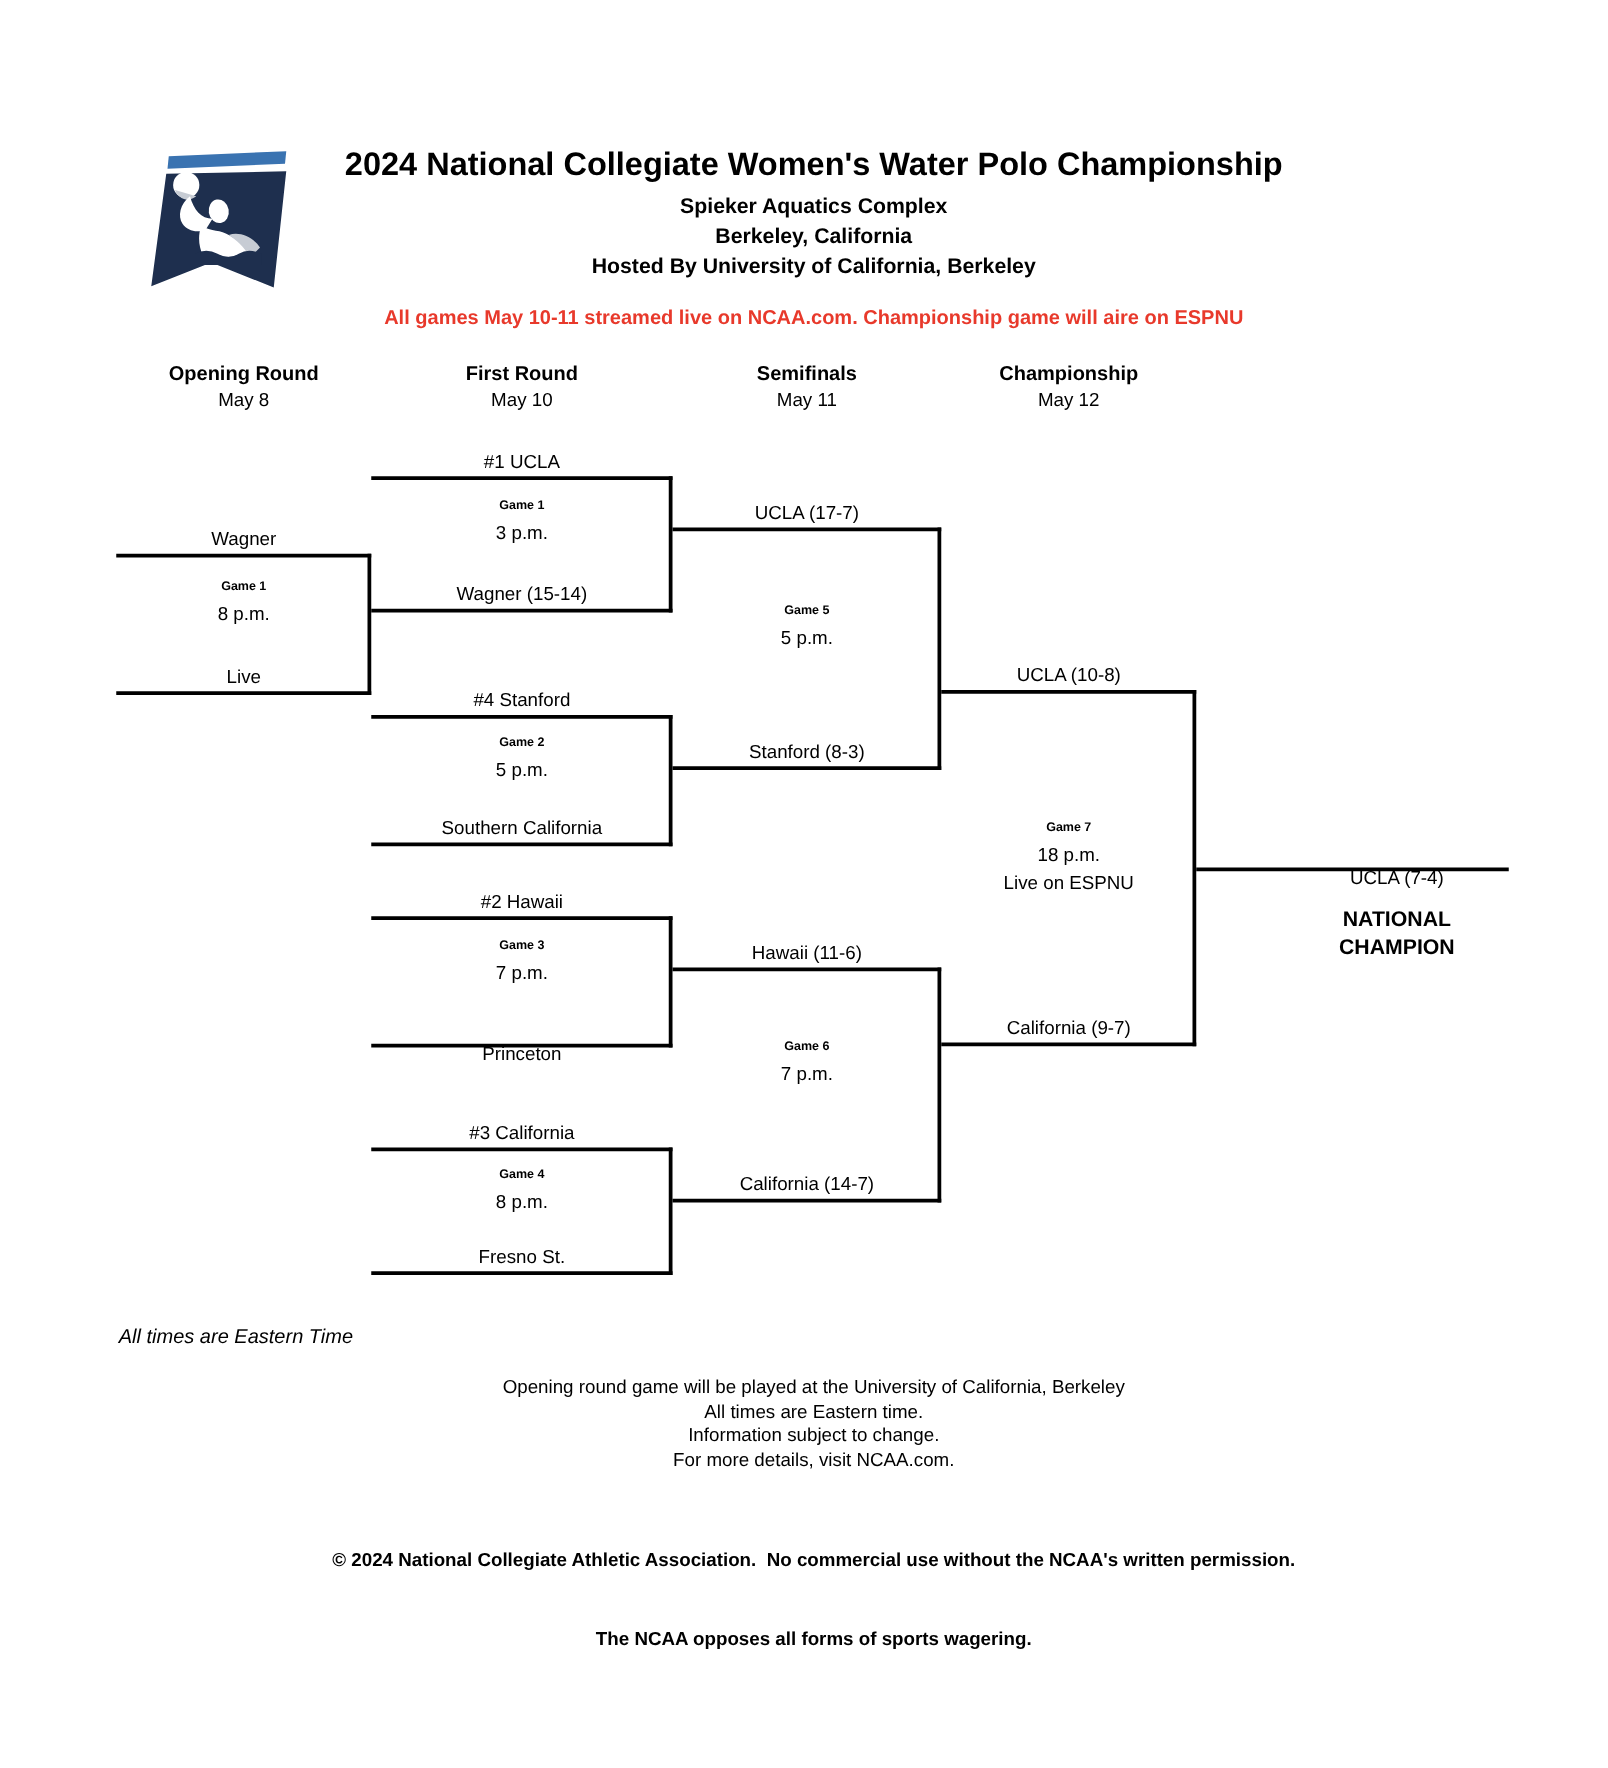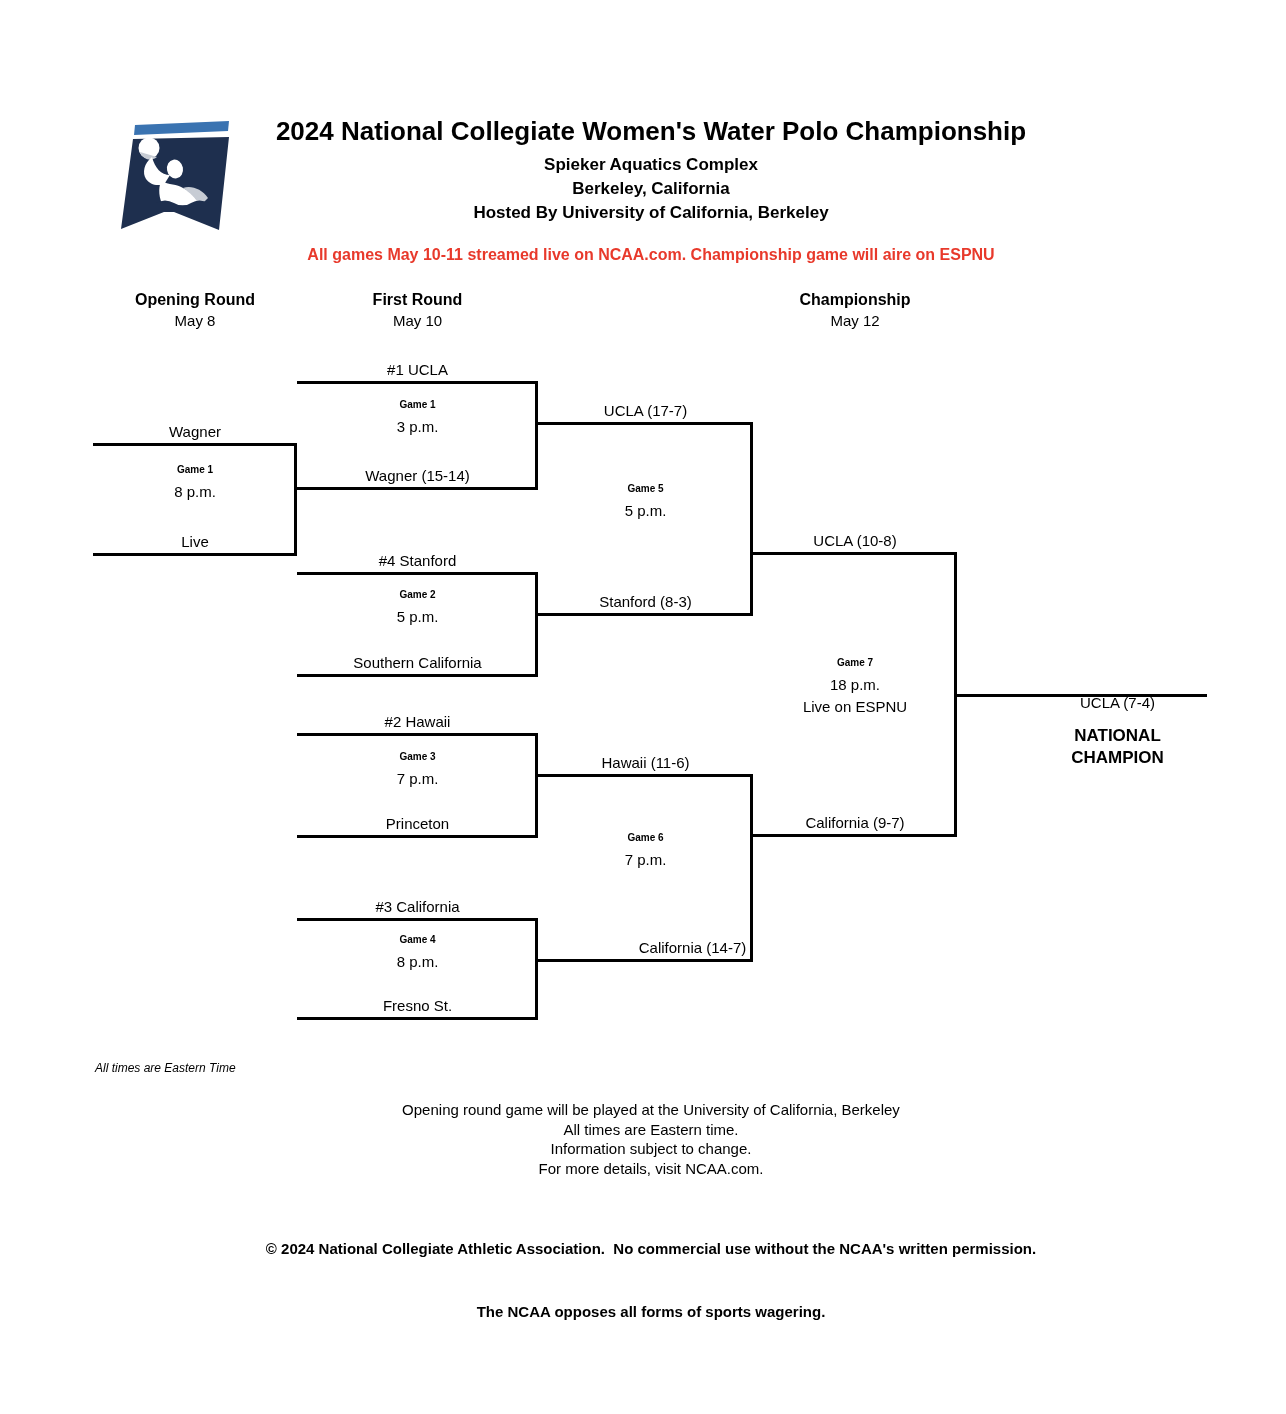--- a/index.html
+++ b/index.html
@@ -22,21 +22,21 @@
   .game{position:absolute;text-align:center;font-size:15px;line-height:22px;}
   .game .gtitle{font-weight:bold;font-size:10px;}
   .champlbl{position:absolute;text-align:center;font-size:17px;font-weight:bold;line-height:22px;}
   
   .col-open{left:93px;width:204px;}
   .col-fr{left:297px;width:241px;}
   .col-sf{left:538px;width:215px;}
   .col-ch{left:753px;width:204px;}
   .col-win{left:991px;width:253px;margin-top:20px;}
   
-  .eastern{position:absolute;left:95px;top:1061px;font-size:12px;font-style:italic;}
+  .eastern{position:absolute;left:95px;top:1061px;font-size:16px;font-style:italic;}
   .footlines{position:absolute;left:8px;top:1100px;width:1286px;text-align:center;
              font-size:15px;line-height:19.5px;}
   .copy{position:absolute;left:8px;top:1196px;width:1286px;text-align:center;
         font-size:15px;font-weight:bold;line-height:21px;white-space:pre-wrap;}
   .logo{position:absolute;left:111px;top:112px;}
 </style>
 </head>
 <body>
 
 <div class="page">
@@ -67,20 +67,24 @@
   <div class="sub" style="top:201px;">Hosted By University of California, Berkeley</div>
   <div class="rednote" style="color:#e8392b;">All games May 10-11 streamed live on NCAA.com. Championship game will aire on ESPNU</div>
 
   <div class="roundhead col-open">
     <div class="rname">Opening Round</div>
     <div class="rdate">May 8</div>
   </div>
   <div class="roundhead col-fr">
     <div class="rname">First Round</div>
     <div class="rdate">May 10</div>
+  </div>
+  <div class="roundhead col-sf">
+    <div class="rname">Semifinals</div>
+    <div class="rdate">May 11</div>
   </div>
   <div class="roundhead col-ch">
     <div class="rname">Championship</div>
     <div class="rdate">May 12</div>
   </div>
 
   <div class="hline" style="left:93px;top:443px;width:204px;"></div>
   <div class="hline" style="left:93px;top:553px;width:204px;"></div>
   <div class="vline" style="left:294px;top:443px;height:113px;"></div>
 
@@ -115,28 +119,28 @@
   <div class="hline" style="left:957px;top:694px;width:250px;"></div>
 
   <div class="team col-open" style="top:422px;">Wagner</div>
   <div class="team col-open" style="top:532px;">Live</div>
 
   <div class="team col-fr" style="top:360px;">#1 UCLA</div>
   <div class="team col-fr" style="top:466px;">Wagner (15-14)</div>
   <div class="team col-fr" style="top:551px;">#4 Stanford</div>
   <div class="team col-fr" style="top:653px;">Southern California</div>
   <div class="team col-fr" style="top:712px;">#2 Hawaii</div>
-  <div class="team col-fr" style="top:814px;">Princeton</div>
+  <div class="team col-fr" style="top:834px;">Princeton</div>
   <div class="team col-fr" style="top:897px;">#3 California</div>
   <div class="team col-fr" style="top:996px;">Fresno St.</div>
 
   <div class="team col-sf" style="top:401px;">UCLA (17-7)</div>
   <div class="team col-sf" style="top:592px;">Stanford (8-3)</div>
   <div class="team col-sf" style="top:753px;">Hawaii (11-6)</div>
-  <div class="team col-sf" style="top:938px;padding-left:47px;">California (14-7)</div>
+  <div class="team col-sf" style="top:938px;">California (14-7)</div>
 
   <div class="team col-ch" style="top:531px;">UCLA (10-8)</div>
   <div class="team col-ch" style="top:813px;">California (9-7)</div>
 
   <div class="team col-win" style="top:673px;">UCLA (7-4)</div>
 
   <div class="game col-open" style="top:459px;">
     <div class="gtitle">Game 1</div>
     <div>8 p.m.</div>
   </div>

